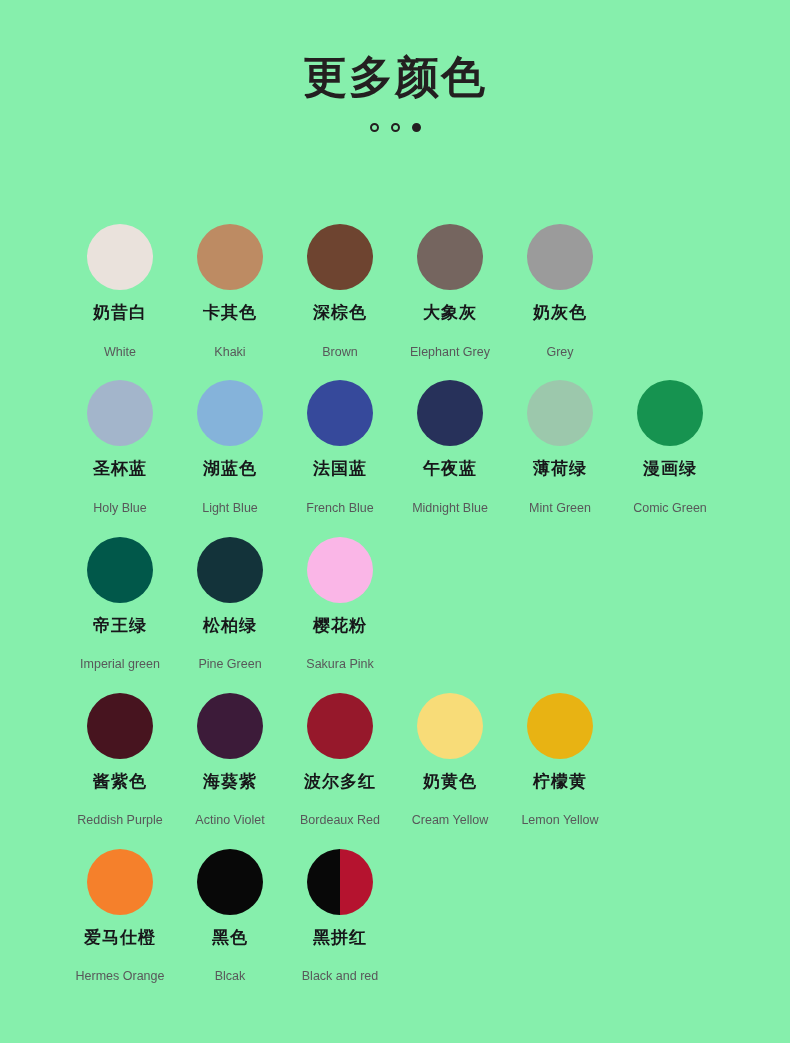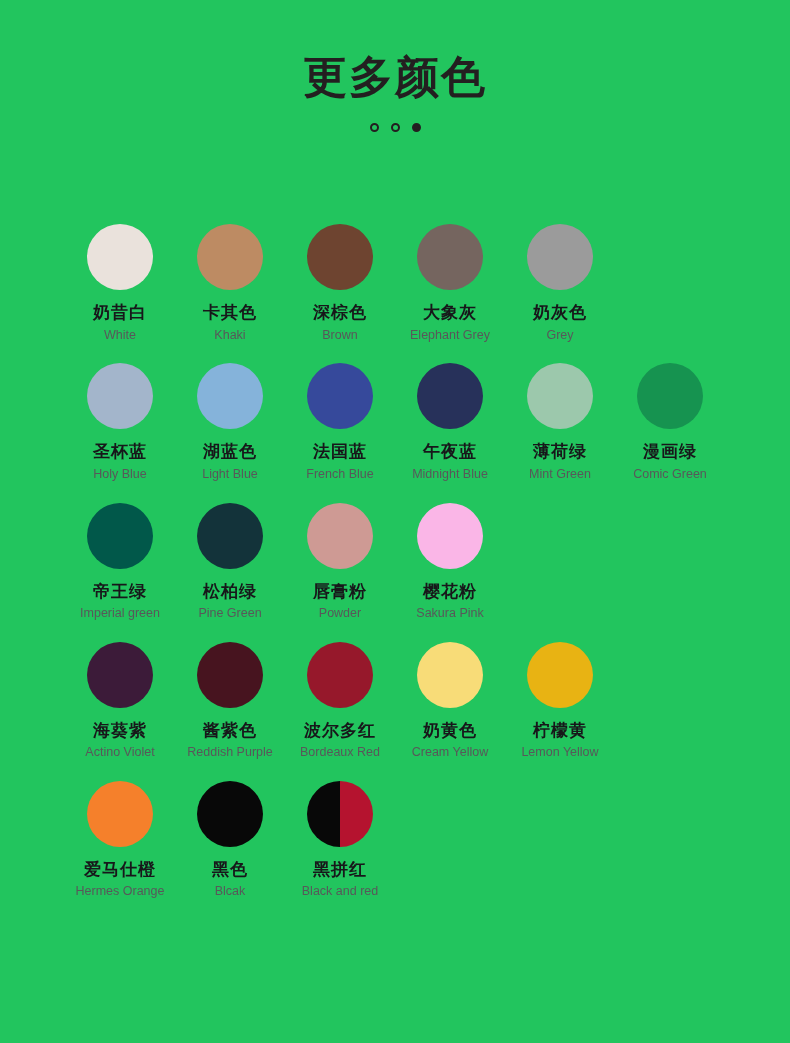--- a/index.html
+++ b/index.html
@@ -14,21 +14,21 @@
     position: relative;
     overflow: hidden;
     font-family: "Liberation Sans", "DejaVu Sans", sans-serif;
     -webkit-font-smoothing: antialiased;
   }
   .page {
     width: 790px;
     height: 1043px;
     box-sizing: border-box;
     padding: 0;
-    background: #22c55e;
+    background: #86efac;
   }
 
   
   .header {
     padding-top: 52px;
     text-align: center;
   }
   .page-title {
     font-size: 44px;
     line-height: 1.12;
@@ -99,21 +99,21 @@
     color: #17171a;
     letter-spacing: 1px;
     line-height: 1.25;
     white-space: nowrap;
   }
   .name-en {
     font-size: 12.5px;
     font-weight: 400;
     color: #58585a;
     line-height: 1.35;
-    margin-top: 3px;
+    margin-top: 20px;
     white-space: nowrap;
   }
 </style>
 </head>
 <body>
 
 <div class="page">
 
   <div class="header">
     <h1 class="page-title">更多颜色</h1>
@@ -189,40 +189,35 @@
           <div class="chip" style="background: rgb(1, 88, 74);"></div>
           <div class="name-cn">帝王绿</div>
           <div class="name-en">Imperial green</div>
         </div>
         <div class="swatch">
           <div class="chip" style="background: rgb(19, 51, 58);"></div>
           <div class="name-cn">松柏绿</div>
           <div class="name-en">Pine Green</div>
         </div>
         <div class="swatch">
-          <div class="chip" style="background: rgb(206, 154, 148);"></div>
-          <div class="name-cn">唇膏粉</div>
-          <div class="name-en">Powder</div>
-        </div>
-        <div class="swatch">
           <div class="chip" style="background: rgb(250, 182, 231);"></div>
           <div class="name-cn">樱花粉</div>
           <div class="name-en">Sakura Pink</div>
         </div>
       </div>
       <div class="swatch-row">
         <div class="swatch">
+          <div class="chip" style="background: rgb(71, 20, 31);"></div>
+          <div class="name-cn">酱紫色</div>
+          <div class="name-en">Reddish Purple</div>
+        </div>
+        <div class="swatch">
           <div class="chip" style="background: rgb(60, 27, 57);"></div>
           <div class="name-cn">海葵紫</div>
           <div class="name-en">Actino Violet</div>
-        </div>
-        <div class="swatch">
-          <div class="chip" style="background: rgb(71, 20, 31);"></div>
-          <div class="name-cn">酱紫色</div>
-          <div class="name-en">Reddish Purple</div>
         </div>
         <div class="swatch">
           <div class="chip" style="background: rgb(150, 24, 43);"></div>
           <div class="name-cn">波尔多红</div>
           <div class="name-en">Bordeaux Red</div>
         </div>
         <div class="swatch">
           <div class="chip" style="background: rgb(248, 220, 120);"></div>
           <div class="name-cn">奶黄色</div>
           <div class="name-en">Cream Yellow</div>

